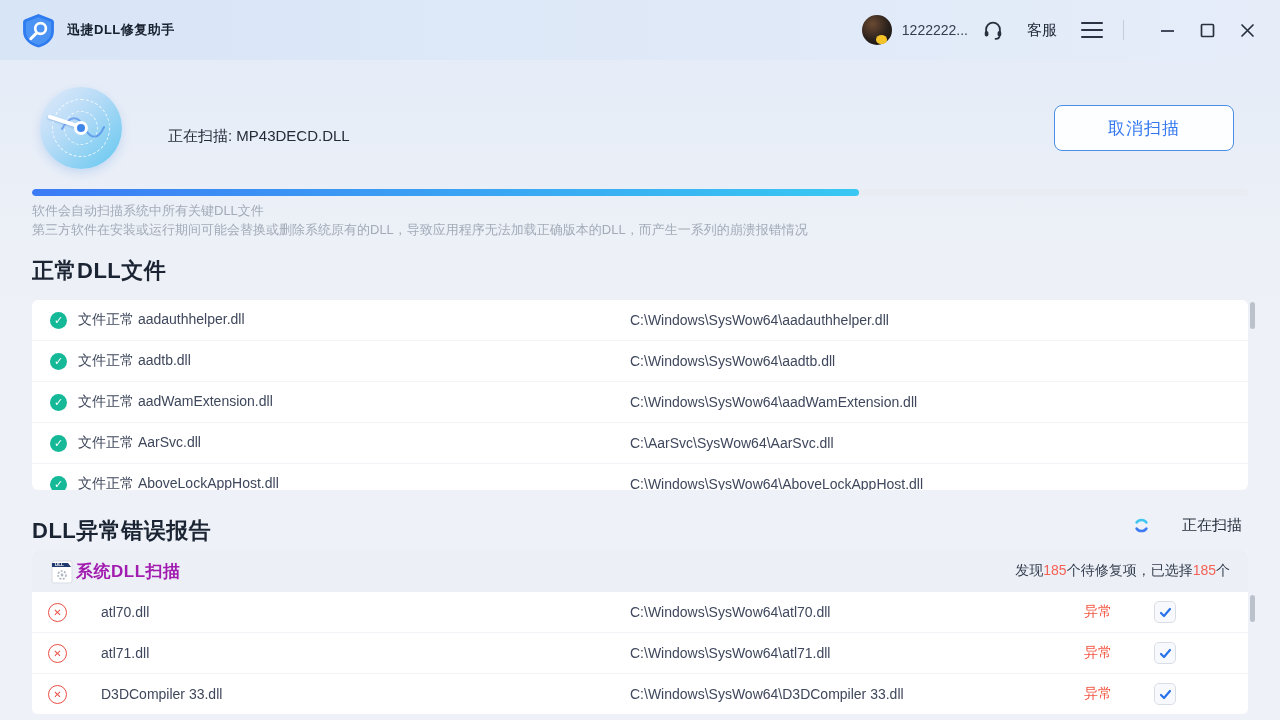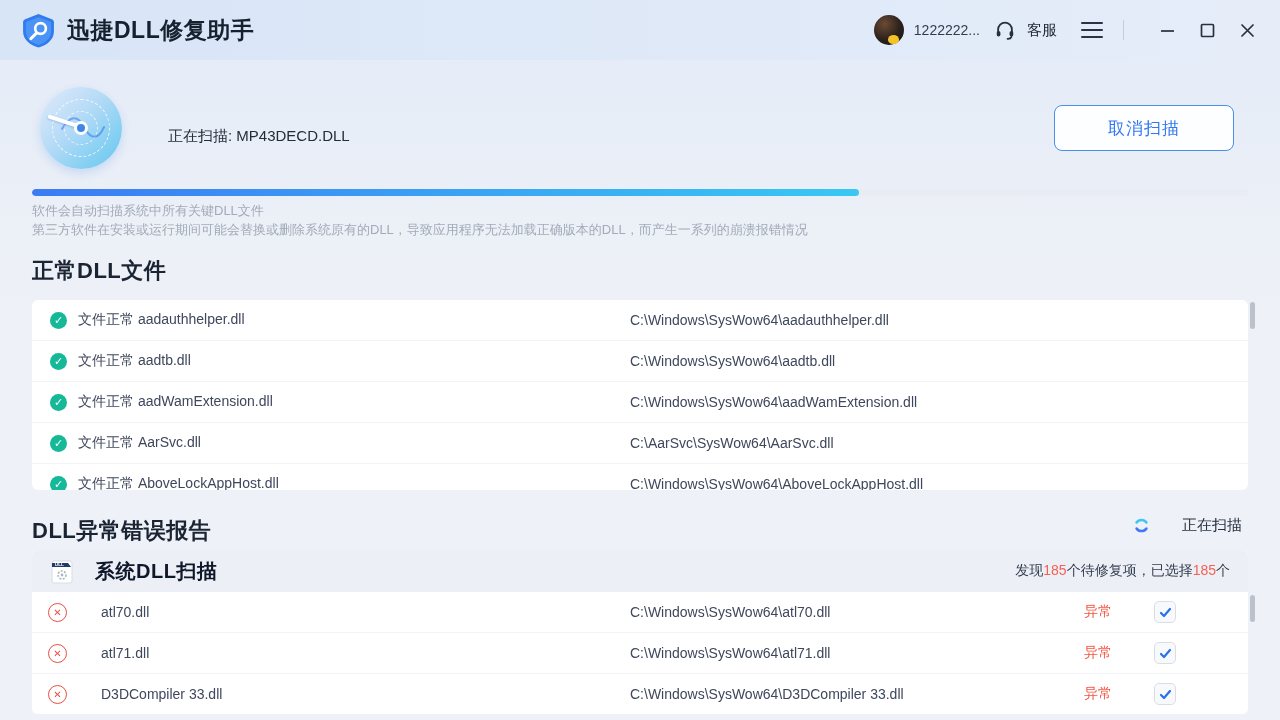--- a/index.html
+++ b/index.html
@@ -5,28 +5,28 @@
   * { margin:0; padding:0; box-sizing:border-box; }
   html,body { width:1280px; height:720px; overflow:hidden; }
   body { font-family:"Liberation Sans","DejaVu Sans",sans-serif; background:#eef1f7; }
   .win { position:relative; width:1280px; height:720px; background:linear-gradient(180deg,#e3ebf8 0%,#ecf0f7 32%,#eef1f7 48%); overflow:hidden; }
 
   
   .titlebar { position:absolute; left:0; top:0; width:1280px; height:60px;
     background:linear-gradient(90deg,#d8e5f7 0%,#dfe9f8 55%,#e6edf9 100%);
     display:flex; align-items:center; padding:0 18px; }
   .logo { width:37px; height:37px; margin-left:2px; }
-  .app-title { font-size:23px; font-weight:700; color:#16202e; margin-left:10px; letter-spacing:.5px; }
+  .app-title { font-size:13px; font-weight:700; color:#16202e; margin-left:10px; letter-spacing:.5px; }
   .tb-right { margin-left:auto; display:flex; align-items:center; }
   .avatar { width:30px; height:30px; border-radius:50%; background:radial-gradient(circle at 35% 30%,#6b4a33 0%,#2a211c 55%,#141210 100%); position:relative; flex:0 0 auto; }
   .avatar .badge { position:absolute; right:5px; bottom:1px; width:11px; height:9px; border-radius:50% 50% 45% 45%; background:#f5c328; }
   .username { font-size:14px; color:#333c4b; margin:0 14px 0 10px; max-width:86px; white-space:nowrap; }
   .support { display:flex; align-items:center; margin-right:24px; cursor:pointer; }
   .support svg { width:22px; height:22px; }
-  .support-label { font-size:15px; color:#222b3a; margin-left:11px; }
+  .support-label { font-size:15px; color:#222b3a; margin-left:23px; }
   .hamburger { width:22px; height:16px; display:flex; flex-direction:column; justify-content:space-between; cursor:pointer; margin-right:20px; }
   .hamburger span { display:block; height:2px; border-radius:1px; background:#2a3344; }
   .tb-divider { width:1px; height:20px; background:#c3cedd; margin-right:18px; }
   .winbtn { width:30px; height:30px; display:flex; align-items:center; justify-content:center; cursor:pointer; margin-left:10px; }
   .winbtn svg { width:15px; height:15px; }
 
   
   .scanhead { position:absolute; left:40px; top:87px; display:flex; align-items:center; }
   .radar { position:relative; width:82px; height:82px; border-radius:50%;
     background:linear-gradient(135deg,#e2ebfa 0%,#b9dcf7 40%,#62c7ef 100%);
@@ -66,21 +66,21 @@
     display:flex; align-items:center; justify-content:center; margin:0 0 0 18px; flex:0 0 auto; }
   .nrow .fname { font-size:14px; color:#3e475c; margin-left:11px; }
   .nrow .fpath, .erow .fpath { position:absolute; left:598px; font-size:14px; color:#3e475c; }
   .thumb { position:absolute; width:5px; border-radius:3px; background:#bcc2cc; right:25px; }
   .thumb.t1 { top:302px; height:27px; }
   .thumb.t2 { top:595px; height:27px; }
 
   
   .ehead { height:42px; background:#ecf0f6; display:flex; align-items:center; padding:0 18px; }
   .dll-icon { width:24px; height:26px; }
-  .ehead .gtitle { font-size:20px; font-weight:700; color:#0f172a; margin-left:21px; letter-spacing:.5px; }
+  .ehead .gtitle { font-size:17px; font-weight:700; color:#a21caf; margin-left:2px; letter-spacing:.5px; }
   .ehead .summary { margin-left:auto; font-size:14px; color:#333c4e; }
   .ehead .summary .red { color:#f56055; }
   .erow { position:relative; height:41px; display:flex; align-items:center; border-bottom:1px solid #f1f3f7; background:#fff; }
   .err-icon { width:19px; height:19px; border-radius:50%; border:1.5px solid #e94f44; color:#e94f44; font-size:10px; font-weight:700;
     display:flex; align-items:center; justify-content:center; margin-left:16px; flex:0 0 auto; }
   .erow .fname { font-size:14px; color:#3e475c; margin-left:34px; }
   .erow .status { position:absolute; left:1052px; font-size:14px; color:#f25643; }
   .checkbox { position:absolute; left:1122px; width:22px; height:22px; border-radius:5px; background:#f7f9fc; border:1px solid #d9dee6;
     display:flex; align-items:center; justify-content:center; cursor:pointer; }
   .checkbox svg { width:13px; height:13px; }

